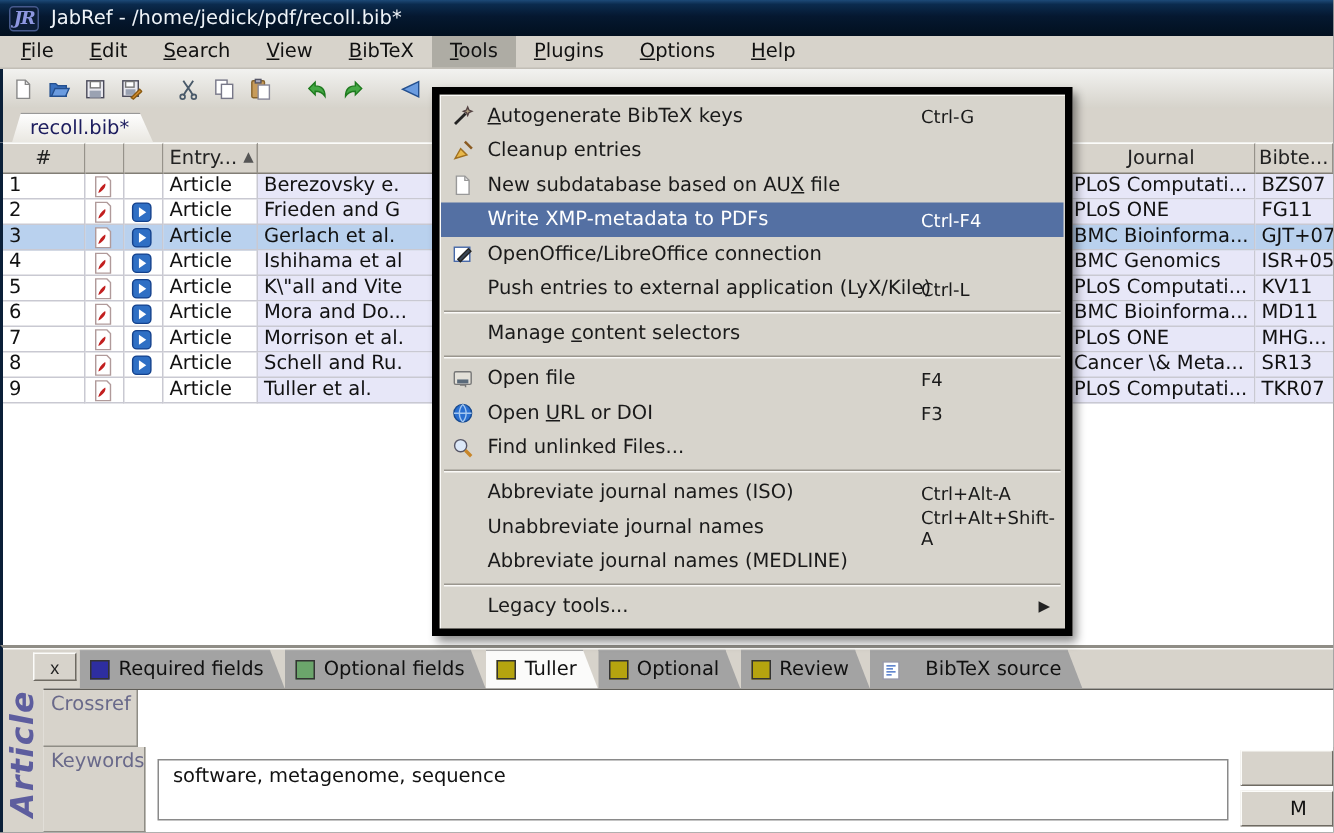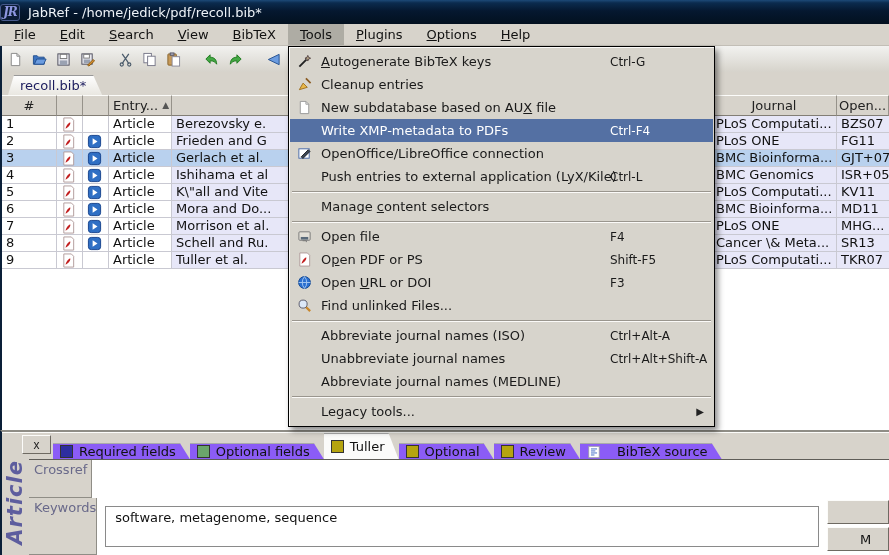--- a/index.html
+++ b/index.html
@@ -6,21 +6,21 @@
   html,body { background:#555; }
   .window {
     position:relative; width:889px; height:555px; overflow:hidden;
     font-family:"DejaVu Sans", sans-serif; font-size:13px; color:#111;
     background:#fff; display:flex; flex-direction:column;
   }
   
   .titlebar {
     height:24px; flex:0 0 24px; display:flex; align-items:center; gap:8px;
     background:linear-gradient(#1d4a78 0%, #0b2b4e 12%, #051830 45%, #02101f 100%);
-    color:#eef3f8;
+    padding-left:6px; color:#eef3f8;
   }
   .app-logo {
     width:20px; height:17px; border:1px solid #46598c; border-radius:3px;
     background:#0c1d36; color:#8e97e0; font:bold italic 12px "DejaVu Serif", serif;
     display:flex; align-items:center; justify-content:center; letter-spacing:-1px;
   }
   .title-text { font-size:13px; }
   
   .menubar {
     height:22px; flex:0 0 22px; background:#d7d3cb; display:flex; align-items:stretch;
@@ -66,22 +66,22 @@
   .col-num{width:55px; flex:0 0 55px;} .col-pdf{width:26px; flex:0 0 26px; justify-content:center;}
   .col-link{width:26px; flex:0 0 26px; justify-content:center;}
   .col-entry{width:63px; flex:0 0 63px;} .col-author{flex:1 1 auto;}
   .col-year{width:41px; flex:0 0 41px;} .col-journal{width:125px; flex:0 0 125px;}
   .col-key{width:52px; flex:0 0 52px; border-right:none;}
   .tint { background:#e7e7f8; }
   .trow.selected .tcell { background:#b9d1ee; }
   .tcell svg { width:14px; height:14px; }
   
   .popup {
-    position:absolute; top:46px; left:245px; width:427px; z-index:50;
-    background:#d7d4cc; border:1px solid #000000;
+    position:absolute; top:58px; left:245px; width:427px; z-index:50;
+    background:#d7d4cc; border:5px solid #000000;
     box-shadow:inset 1px 1px 0 #fbfaf8, 3px 4px 6px rgba(0,0,0,.45);
     padding:3px 1px; cursor:default;
   }
   .pm-item { position:relative; height:23px; display:flex; align-items:center; padding-left:7px; }
   .pm-icon { width:24px; height:17px; display:flex; align-items:center; }
   .pm-icon svg { width:15px; height:15px; }
   .pm-label { font-size:13px; color:#1a1a1a; }
   .pm-short { position:absolute; left:320px; font-size:12px; color:#1a1a1a; }
   .pm-item.hl { background:#5470a3; }
   .pm-item.hl .pm-label, .pm-item.hl .pm-short { color:#fff; }
@@ -101,22 +101,22 @@
   }
   .entry-side { flex:0 0 27px; position:relative; }
   .entry-type {
     position:absolute; left:1px; top:28px;
     writing-mode:vertical-rl; transform:rotate(180deg);
     font:bold italic 21px "DejaVu Sans", sans-serif; color:#5d5d9e; letter-spacing:1px;
   }
   .entry-main { flex:1 1 auto; display:flex; flex-direction:column; overflow:visible; }
   .etabs { height:27px; flex:0 0 27px; display:flex; align-items:flex-end; padding-left:24px; }
   .etab {
-    height:16px; display:flex; align-items:center; gap:6px; padding:0 14px 0 7px;
-    background:#8b5cf6; clip-path:polygon(0 0, calc(100% - 10px) 0, 100% 100%, 0 100%);
+    height:26px; display:flex; align-items:center; gap:6px; padding:0 14px 0 7px;
+    background:#a3a3a3; clip-path:polygon(0 0, calc(100% - 10px) 0, 100% 100%, 0 100%);
     line-height:22px; white-space:nowrap; border-top:1px solid #aaa;
   }
   .etab.selected { height:26px; background:#fbfbfa; }
   .sq { width:13px; height:13px; border:1px solid #333; display:inline-block; }
   .etab svg { width:14px; height:14px; }
   .econtent { flex:1 1 auto; border-top:1px solid #5f5d58; display:flex; flex-direction:column; background:#fff; }
   .field-row { display:flex; }
   .field-row.crossref { flex:0 0 38px; }
   .field-row.keywords { flex:1 1 auto; }
   .field-label {
@@ -260,21 +260,21 @@
 
   <div class="table-area">
     <div class="trow thead">
         <div class="tcell col-num">#</div>
         <div class="tcell col-pdf"></div>
         <div class="tcell col-link"></div>
         <div class="tcell col-entry al">Entry...<span class="sort-arrow">▲</span></div>
         <div class="tcell col-author">Author</div>
         <div class="tcell col-year">Year</div>
         <div class="tcell col-journal">Journal</div>
-        <div class="tcell col-key">Open...</div>
+        <div class="tcell col-key">Bibte...</div>
       </div>
     <div id="tbody">
         <div class="trow">
           <div class="tcell col-num">1</div>
           <div class="tcell col-pdf">
             <span class="pm-icon">
               <svg viewBox="0 0 16 16" xmlns="http://www.w3.org/2000/svg">
                 <path d="M3 1h8l2.5 2.5V15H3z" fill="#fff" stroke="#b09a9a"></path>
                 <path d="M4.8 12.4c.6-2.8 2.2-5.2 4.9-6.8 1 1.9-1.4 5.3-4.9 6.8z" fill="#c21f1f"></path>
               </svg>
@@ -532,30 +532,20 @@
       <div class="pm-item">
         <span class="pm-icon">
           <svg viewBox="0 0 16 16" xmlns="http://www.w3.org/2000/svg">
             <rect x="2" y="3" width="12" height="9" rx="1" fill="#e3e0d8" stroke="#777"></rect>
             <rect x="4" y="8.5" width="8" height="2.8" fill="#5a6a7a"></rect>
             <path d="M6 12.5h4v1.5" fill="none" stroke="#777"></path>
           </svg>
         </span>
         <span class="pm-label">Open file</span>
         <span class="pm-short">F4</span>
-      </div>
-      <div class="pm-item">
-        <span class="pm-icon">
-          <svg viewBox="0 0 16 16" xmlns="http://www.w3.org/2000/svg">
-            <path d="M3 1h8l2.5 2.5V15H3z" fill="#fff" stroke="#b09a9a"></path>
-            <path d="M4.8 12.4c.6-2.8 2.2-5.2 4.9-6.8 1 1.9-1.4 5.3-4.9 6.8z" fill="#c21f1f"></path>
-          </svg>
-        </span>
-        <span class="pm-label">O<u>p</u>en PDF or PS</span>
-        <span class="pm-short">Shift-F5</span>
       </div>
       <div class="pm-item">
         <span class="pm-icon">
           <svg viewBox="0 0 16 16" xmlns="http://www.w3.org/2000/svg">
             <circle cx="8" cy="8" r="6.3" fill="#2a6fd0" stroke="#174a90"></circle>
             <path d="M1.7 8h12.6 M8 1.7a9.5 9.5 0 0 1 0 12.6 M8 1.7a9.5 9.5 0 0 0 0 12.6" stroke="#a5c8f0" fill="none"></path>
           </svg>
         </span>
         <span class="pm-label">Open <u>U</u>RL or DOI</span>
         <span class="pm-short">F3</span>

